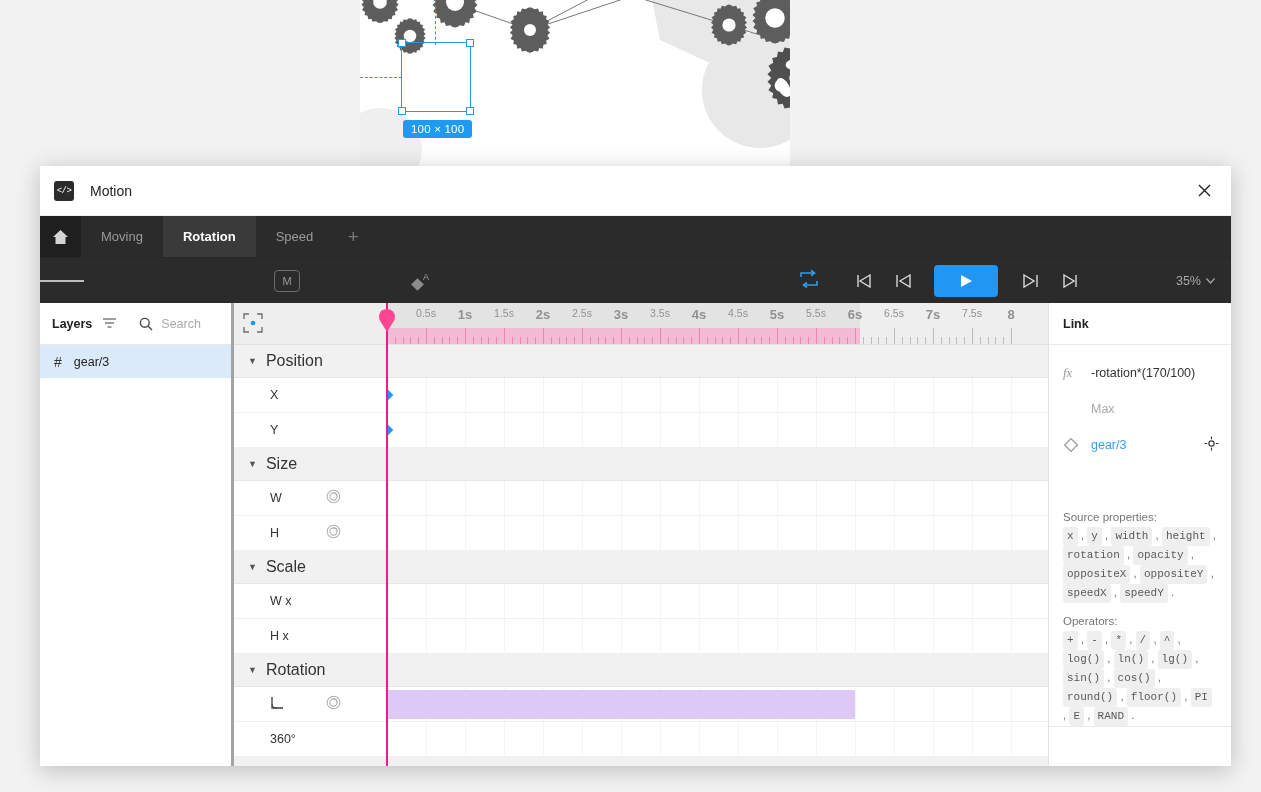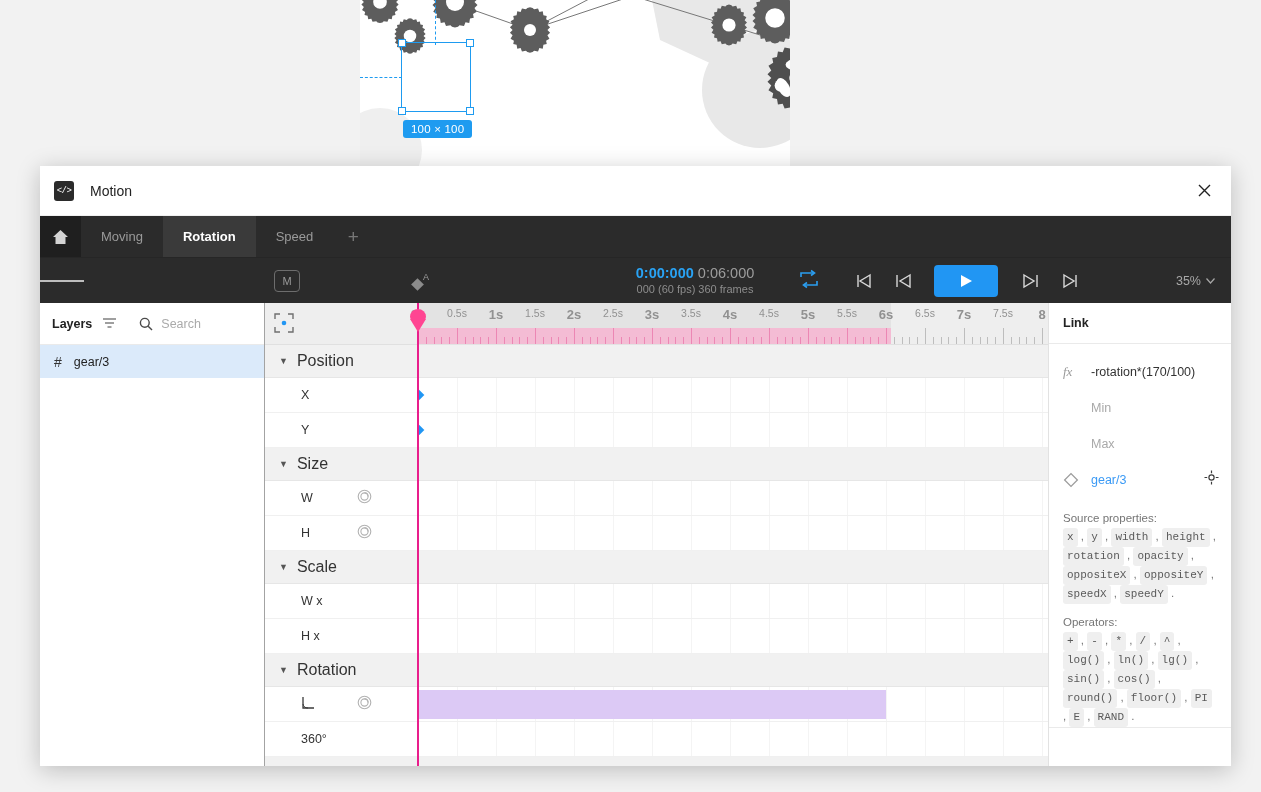--- a/index.html
+++ b/index.html
@@ -111,21 +111,21 @@
   .tb-zoom {
     position: absolute; right: 16px; font-size: 12.5px; color: #a8a8a8;
     cursor: pointer; display: flex; align-items: center; gap: 5px;
   }
 
   
   .body-area { display: flex; height: 463px; background: #fff; }
 
   
   .layers {
-    width: 225px; background: #fff; border-right: 1px solid #a3a3a3; flex: none;
+    width: 194px; background: #fff; border-right: 3px solid #a3a3a3; flex: none;
   }
   .layers-head {
     height: 42px; display: flex; align-items: center; padding: 0 12px;
     border-bottom: 1px solid #eaeaea;
   }
   .layers-title { font-size: 12.5px; font-weight: bold; color: #222; }
   .layers-filter { margin-left: 10px; cursor: pointer; }
   .layers-search { margin-left: 22px; display: flex; align-items: center; gap: 8px; cursor: text; }
   .layers-search .ph { font-size: 12.5px; color: #aaa; }
   .layer-row {
@@ -374,30 +374,20 @@
 
       <div class="tb-mbtn">M</div>
 
       <div class="tb-autokey">
         <svg width="26" height="26" viewBox="0 0 26 26">
           <rect x="5" y="12" width="9" height="9" transform="rotate(45 9.5 16.5)" fill="#8b8b8b"></rect>
           <text x="15" y="12" font-family="Liberation Sans, sans-serif" font-size="9" fill="#9c9c9c">A</text>
         </svg>
       </div>
 
-      <div class="tb-times">
-        <div class="row1">
-          <span class="t-cur">0:00:000</span>
-          <span class="t-tot">0:06:000</span>
-        </div>
-        <div class="row2">
-          <span>000 (60 fps)</span>
-          <span>360 frames</span>
-        </div>
-      </div>
 
       <div class="tb-loop">
         <svg width="22" height="20" viewBox="0 0 22 20" fill="none" stroke="#2b9ef0" stroke-width="1.6">
           <path d="M3,8 L3,4 L16,4"></path>
             <path d="M13,1.5 L16.5,4 L13,6.5"></path>
           <path d="M19,12 L19,16 L6,16"></path>
             <path d="M9,13.5 L5.5,16 L9,18.5"></path>
         </svg>
       </div>
 
@@ -820,24 +810,20 @@
 
       <div class="link-panel">
         <div class="link-head">Link</div>
         <div class="link-body">
           <div class="lk-row">
             <span class="lk-fx">fx</span>
             <span class="lk-val">-rotation*(170/100)</span>
           </div>
           <div class="lk-row">
             <span class="lk-fx"></span>
-            <span class="lk-ph">Min</span>
-          </div>
-          <div class="lk-row">
-            <span class="lk-fx"></span>
             <span class="lk-ph">Max</span>
           </div>
           <div class="lk-target">
             <svg width="16" height="16" viewBox="0 0 16 16" fill="none" stroke="#9d9d9d" stroke-width="1.3">
               <rect x="3.5" y="3.5" width="9" height="9" transform="rotate(45 8 8)"></rect>
             </svg>
             <span class="tname">gear/3</span>
             <span class="pick">
               <svg width="15" height="15" viewBox="0 0 15 15" fill="none" stroke="#3c3c3c" stroke-width="1.2">
                 <circle cx="7.5" cy="7.5" r="2.6"></circle>

